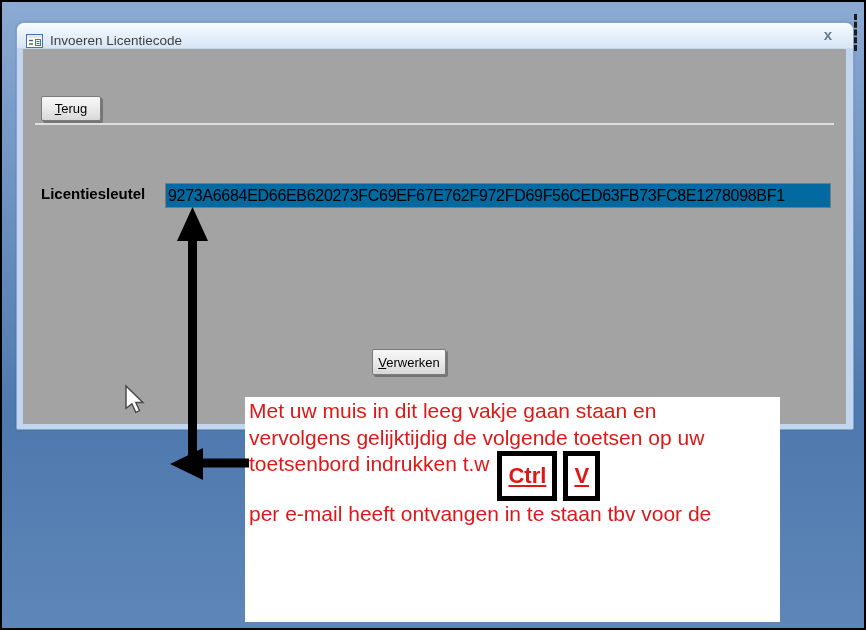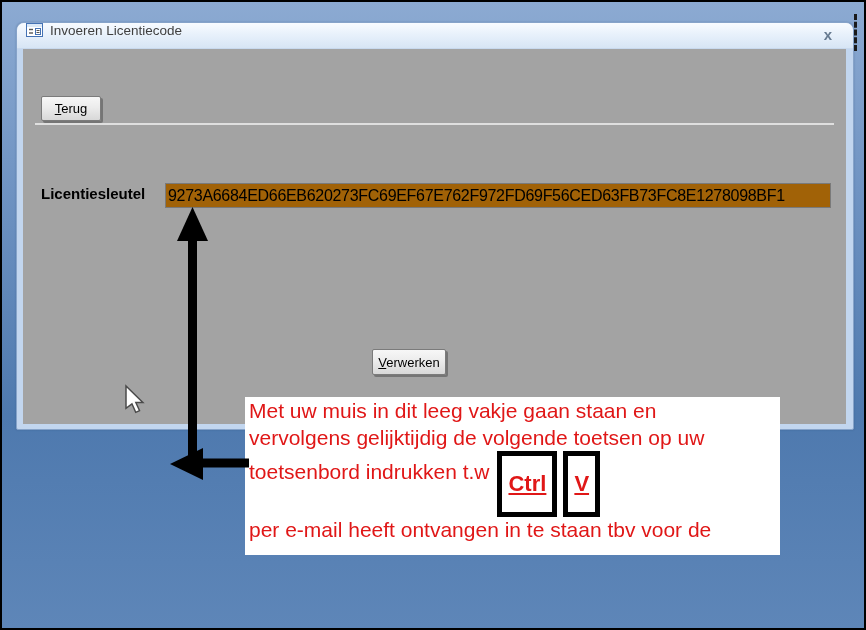--- a/index.html
+++ b/index.html
@@ -18,21 +18,21 @@
     background:#c2d6ef;
     border:1px solid #86a3c9;
     border-radius:8px 8px 2px 2px;
     box-shadow:0 0 2px rgba(40,70,110,.35);
   }
   .titlebar {
     position:absolute; left:0; top:0; right:0; height:26px;
     background:linear-gradient(180deg,#f8fbff 0%, #e8f1fb 45%, #d7e5f5 100%);
     border-bottom:1px solid #c8d9ee;
     border-radius:7px 7px 0 0;
-    display:flex; align-items:flex-start;
+    display:flex; align-items:flex-end;
   }
   .titlebar-icon { width:17px; height:14px; margin-left:9px; flex:0 0 auto; }
   .titlebar-text {
     margin-left:7px; font-size:13.5px; color:#3f3f3f; white-space:nowrap;
   }
   .close-x {
     position:absolute; right:17px; top:3px; width:16px; height:18px;
     font-size:15px; font-weight:bold; color:#667a90; text-align:center;
     line-height:18px; cursor:default;
   }
@@ -63,42 +63,42 @@
   .separator {
     position:absolute; left:12px; top:74px; width:799px; height:2px;
     background:#dfdfdf;
   }
   .license-label {
     position:absolute; left:18px; top:136px; color:#000000; font-weight:bold;
     font-size:15px; white-space:nowrap;
   }
   .license-input {
     position:absolute; left:142px; top:134px; width:666px; height:25px;
-    background:#a16207; border:1px solid #7a7a7a; border-radius:0;
+    background:#0369a1; border:1px solid #7a7a7a; border-radius:0;
     font-family:"Liberation Sans", sans-serif; font-size:16px;
     letter-spacing:-0.3px; color:#000; padding:0 2px;
   }
 
   
   .dashed-marker {
     position:absolute; left:852px; top:12px; height:37px; width:0;
     border-left:3px dashed #1a1a1a;
   }
 
   
   .note-box {
-    position:absolute; left:243px; top:395px; width:535px; height:158px;
+    position:absolute; left:243px; top:395px; width:535px; height:225px;
     background:#fff; color:#e01717; font-size:21px; line-height:26.5px;
     padding:1px 0 0 4px; z-index:5; white-space:nowrap;
   }
   .note-line { white-space:nowrap; }
   .note-para2 { margin-top:17px; }
   .keycap {
     display:inline-block; border:5px solid #000; background:#fff;
-    padding:13px 6px; margin-left:8px; font-weight:bold; font-size:22px;
+    padding:5px 6px; margin-left:8px; font-weight:bold; font-size:22px;
     line-height:30px; text-decoration:underline; vertical-align:-12px;
     color:#e01717;
   }
   .keycap + .keycap { margin-left:6px; }
 
   
   .arrow-overlay, .cursor-overlay {
     position:absolute; left:0; top:0; width:866px; height:630px;
     pointer-events:none; z-index:8;
   }

